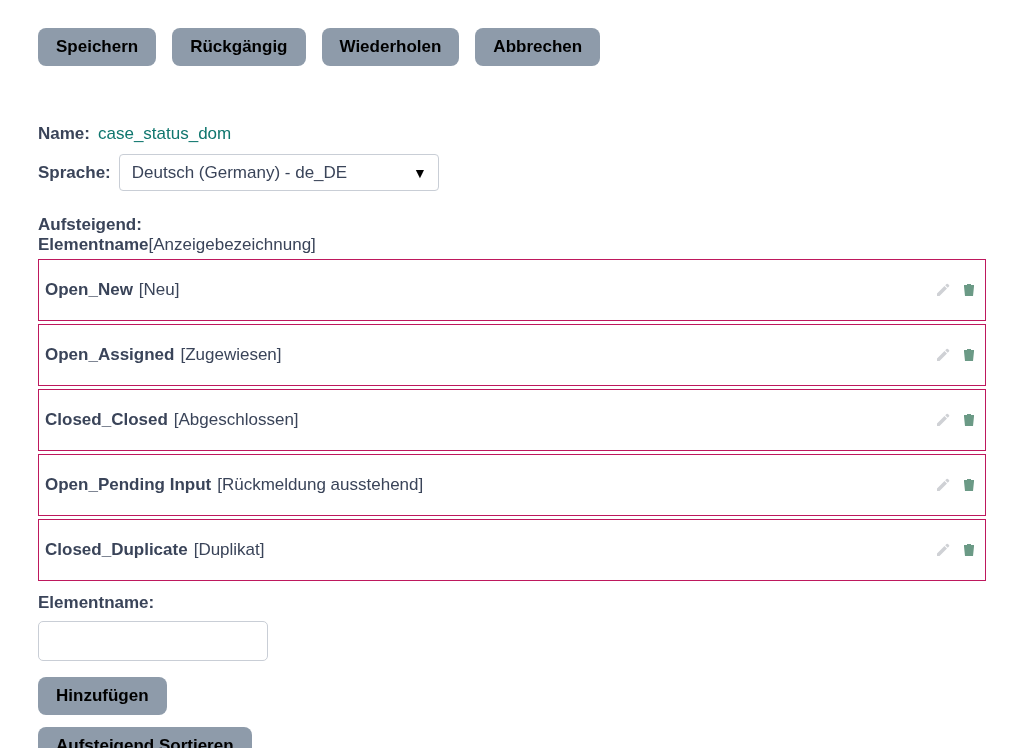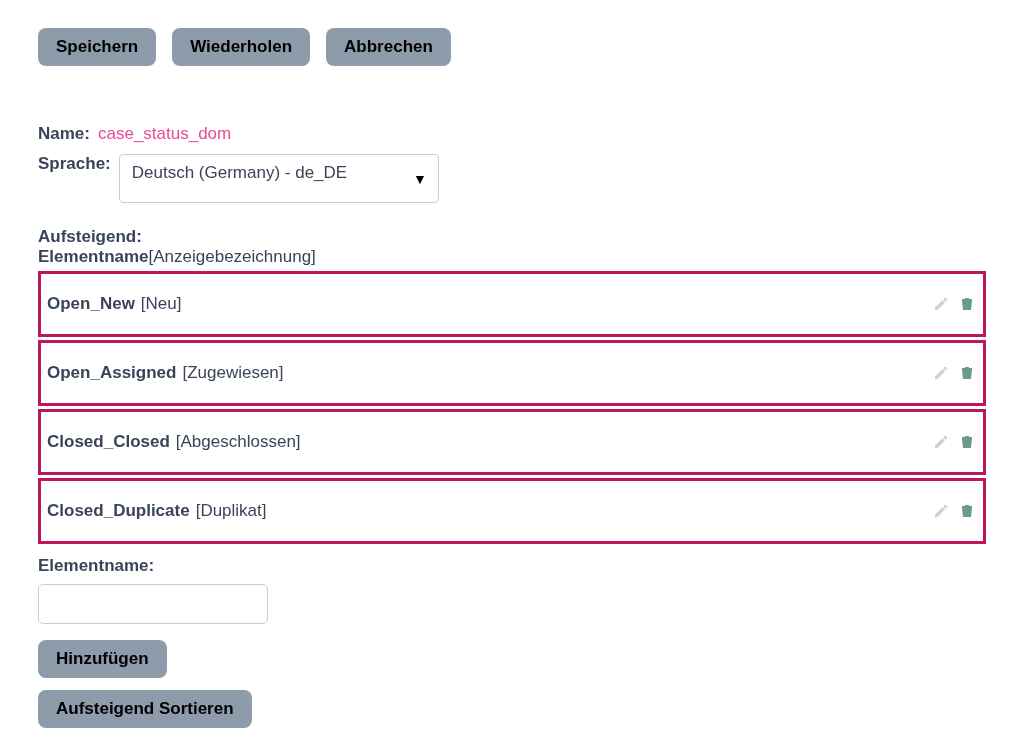--- a/index.html
+++ b/index.html
@@ -15,52 +15,52 @@
       background: #8e9baa;
       color: #000000;
       border: none;
       border-radius: 8px;
       padding: 9px 18px;
       font-size: 17px;
       font-weight: 600;
       cursor: pointer;
       font-family: inherit;
     }
-    .field-row { display: flex; margin-bottom: 10px; gap: 8px; }
+    .field-row { display: flex; align-items: center; margin-bottom: 10px; gap: 8px; }
     .field-label { font-weight: 700; color: #3a4459; }
-    .field-value { color: #ec4899; }
+    .field-value { color: #0f766e; }
     .select-wrap {
       position: relative;
       display: inline-block;
     }
     .select-wrap select {
       appearance: none;
       -webkit-appearance: none;
       border: 1px solid #c9ced6;
       border-radius: 4px;
-      padding: 8px 44px 20px 12px;
+      padding: 8px 44px 8px 12px;
       font-size: 17px;
       color: #3a4459;
       background: #fff;
       font-family: inherit;
       min-width: 320px;
     }
     .select-wrap .caret {
       position: absolute;
       right: 12px; top: 50%; transform: translateY(-50%);
       pointer-events: none;
       font-size: 14px;
       color: #000;
     }
     .section-label { font-weight: 700; color: #3a4459; margin-top: 24px; }
     .header-line { color: #3a4459; margin-top: 0; margin-bottom: 4px; }
     .header-line b { font-weight: 700; }
     .list { display: flex; flex-direction: column; }
     .row {
-      border: 3px solid #be185d;
+      border: 1px solid #be185d;
       display: flex;
       align-items: center;
       padding: 20px 6px;
       gap: 6px;
       min-height: 32px;
     }
     .row + .row { margin-top: 3px; text-align: center; }
     .row .name { font-weight: 700; color: #3a4459; }
     .row .disp { color: #3a4459; }
     .row .spacer { flex: 1; }
@@ -83,20 +83,21 @@
     }
     .add-btn-wrap { margin-top: 8px; }
     .sort-row { display: flex; gap: 20px; margin-top: 12px; }
     svg { display: block; }
   </style>
 </head>
 <body>
 
 <div class="toolbar">
   <button class="btn">Speichern</button>
+  <button class="btn">Rückgängig</button>
   <button class="btn">Wiederholen</button>
   <button class="btn">Abbrechen</button>
 </div>
 
 <div class="field-row">
   <span class="field-label">Name:</span>
   <span class="field-value">case_status_dom</span>
 </div>
 
 <div class="field-row">
@@ -154,20 +155,35 @@
           <path d="M2 11.5 L9.5 4 L12 6.5 L4.5 14 L2 14 Z M10.2 3.3 L11.5 2 a1 1 0 0 1 1.4 0 L14 3.1 a1 1 0 0 1 0 1.4 L12.7 5.8 Z" fill="#cfd1d5"></path>
         </svg>
       </span>
       <span class="icon-btn">
         <svg width="16" height="16" viewBox="0 0 16 16">
           <path d="M3 3 h10 v1.5 L12 14 H4 L3 4.5 Z M6 2 h4 v1 H6 Z" fill="#6b9a86"></path>
         </svg>
       </span>
     </div>
     <div class="row">
+      <span class="name">Open_Pending Input</span> 
+      <span class="disp">[Rückmeldung ausstehend]</span>
+      <span class="spacer"></span>
+      <span class="icon-btn">
+        <svg width="16" height="16" viewBox="0 0 16 16">
+          <path d="M2 11.5 L9.5 4 L12 6.5 L4.5 14 L2 14 Z M10.2 3.3 L11.5 2 a1 1 0 0 1 1.4 0 L14 3.1 a1 1 0 0 1 0 1.4 L12.7 5.8 Z" fill="#cfd1d5"></path>
+        </svg>
+      </span>
+      <span class="icon-btn">
+        <svg width="16" height="16" viewBox="0 0 16 16">
+          <path d="M3 3 h10 v1.5 L12 14 H4 L3 4.5 Z M6 2 h4 v1 H6 Z" fill="#6b9a86"></path>
+        </svg>
+      </span>
+    </div>
+    <div class="row">
       <span class="name">Closed_Duplicate</span> 
       <span class="disp">[Duplikat]</span>
       <span class="spacer"></span>
       <span class="icon-btn">
         <svg width="16" height="16" viewBox="0 0 16 16">
           <path d="M2 11.5 L9.5 4 L12 6.5 L4.5 14 L2 14 Z M10.2 3.3 L11.5 2 a1 1 0 0 1 1.4 0 L14 3.1 a1 1 0 0 1 0 1.4 L12.7 5.8 Z" fill="#cfd1d5"></path>
         </svg>
       </span>
       <span class="icon-btn">
         <svg width="16" height="16" viewBox="0 0 16 16">

